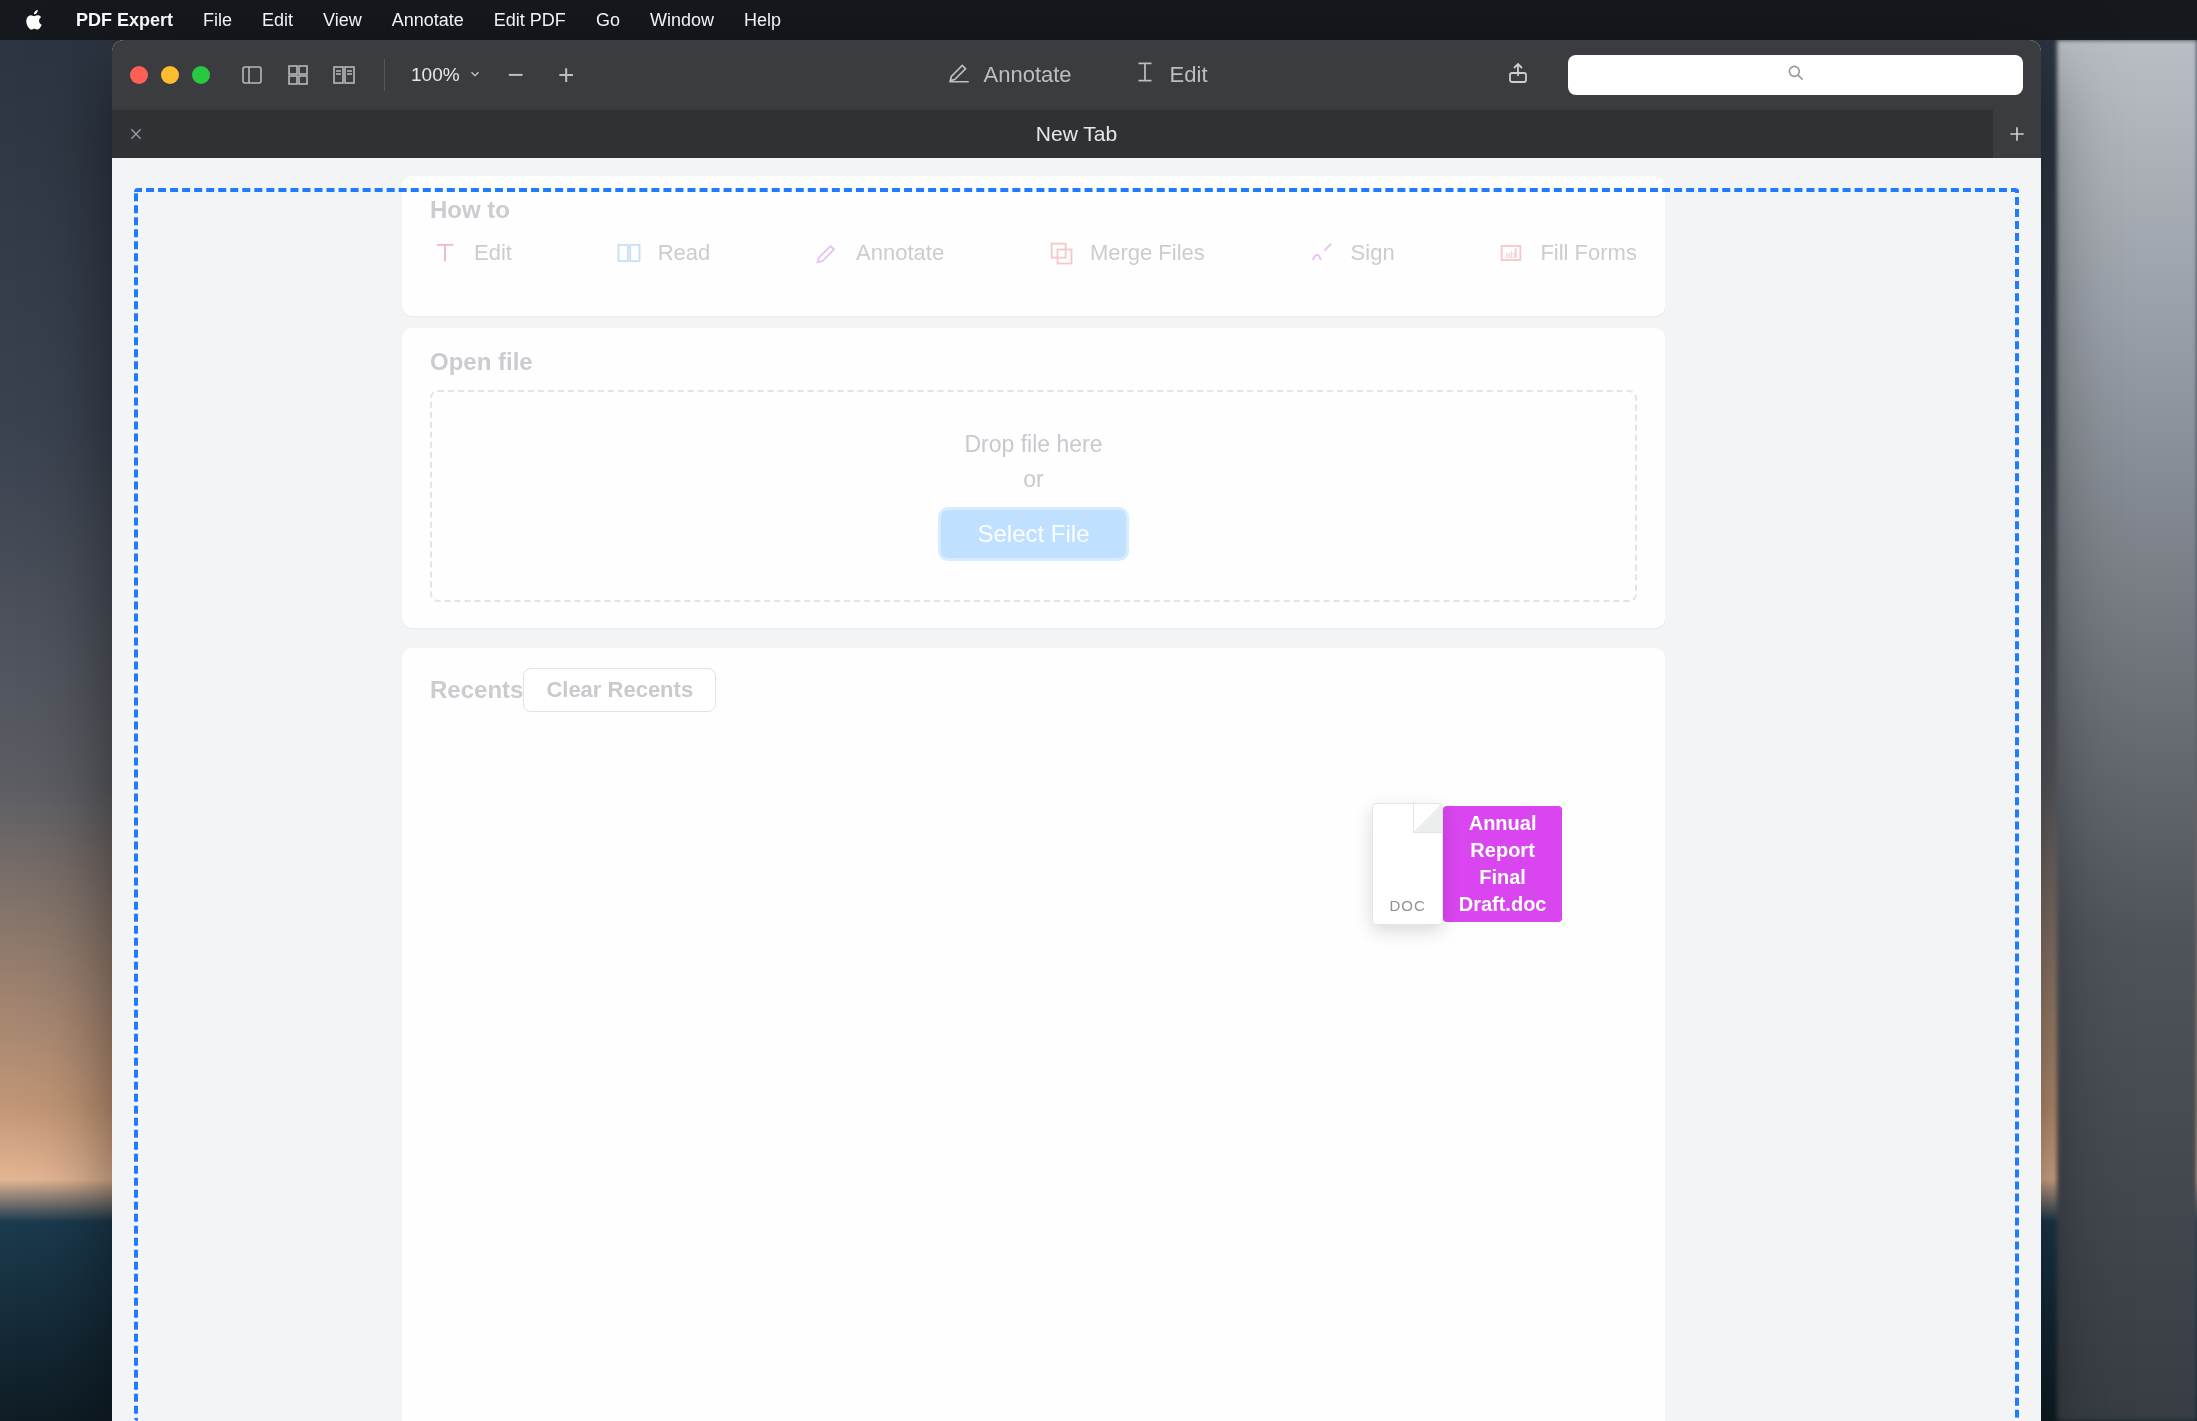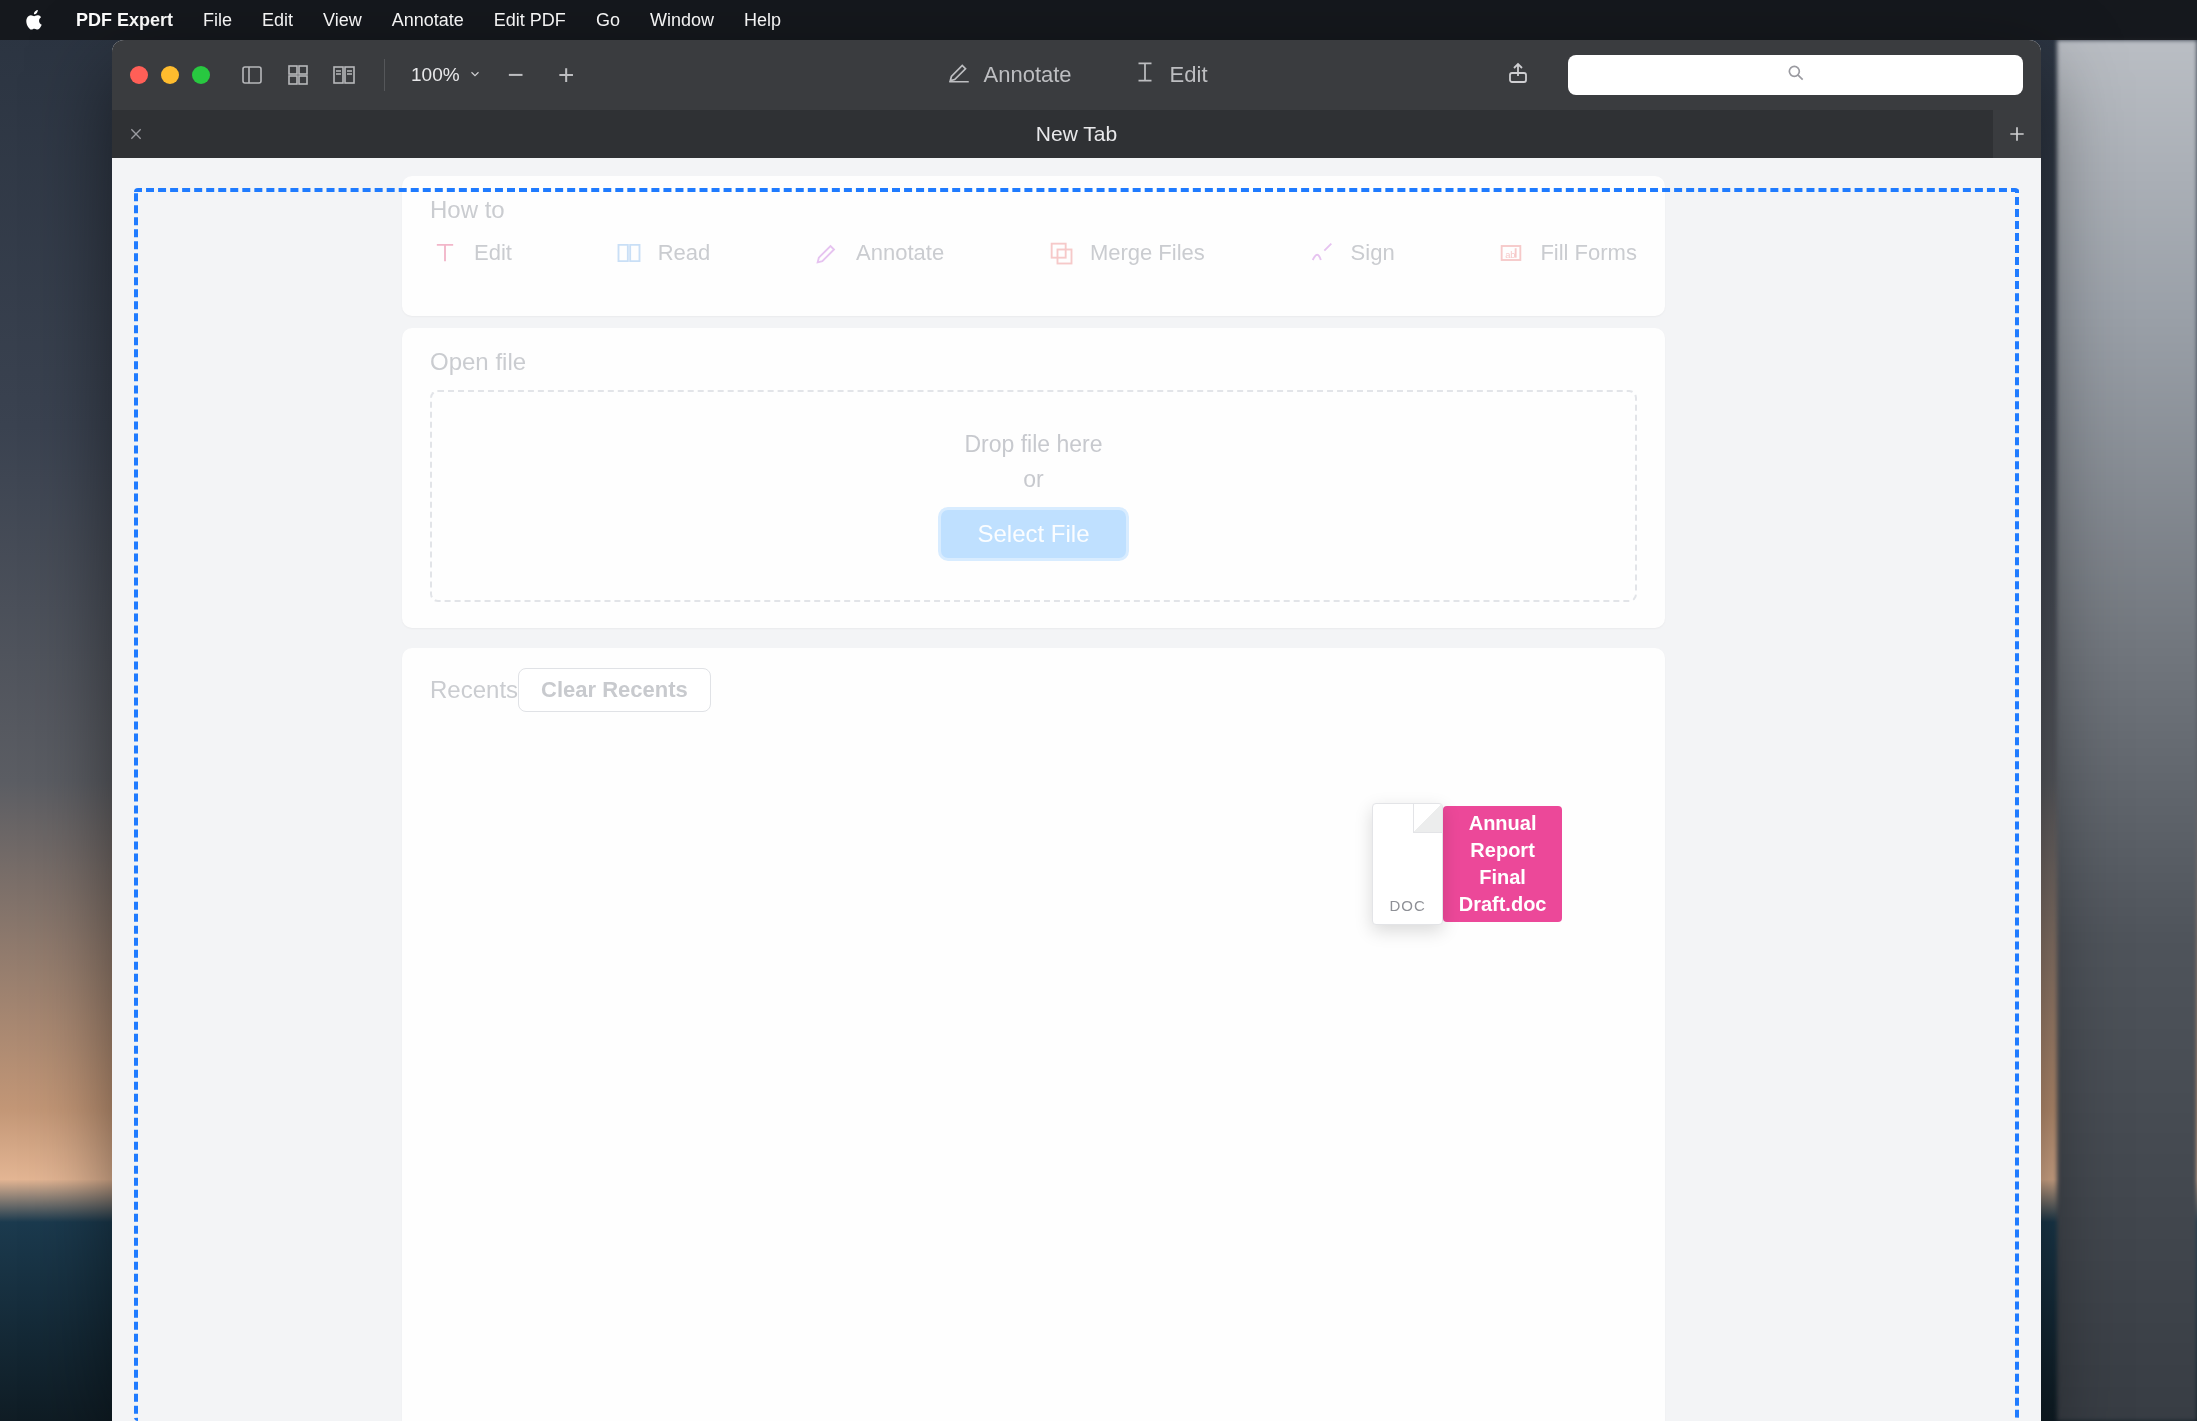--- a/index.html
+++ b/index.html
@@ -46,21 +46,21 @@
   .tabstrip .close svg{width:16px;height:16px;stroke:#9a9ba0;stroke-width:2;fill:none;}
   .tabstrip .title{position:absolute;left:50%;transform:translateX(-50%);font-size:21px;color:#e8e8ea;}
   .tabstrip .add{position:absolute;right:0;top:0;bottom:0;width:48px;background:#3a3c3f;display:flex;align-items:center;justify-content:center;}
   .tabstrip .add svg{width:20px;height:20px;stroke:#cfcfd2;stroke-width:2;fill:none;}
 
   
   .content{position:absolute;left:0;right:0;top:118px;bottom:0;background:#f3f4f6;}
   .dropframe{position:absolute;left:22px;right:22px;top:30px;bottom:0;border:4px dashed #1f7bff;border-bottom:none;border-radius:4px;pointer-events:none;}
 
   .panel{position:absolute;left:290px;width:1263px;background:#fefefe;border-radius:10px;box-shadow:0 1px 2px rgba(0,0,0,.04);}
-  .panel h3{font-size:24px;font-weight:400;color:#caccd0;padding:20px 28px 14px;}
+  .panel h3{font-size:24px;font-weight:700;color:#caccd0;padding:20px 28px 14px;}
 
   .howto{top:18px;height:140px;}
   .howrow{display:flex;justify-content:space-between;padding:0 28px 22px;}
   .hitem{display:flex;align-items:center;gap:14px;color:#caccd0;font-size:22px;}
   .hitem .ico{width:30px;height:30px;display:flex;align-items:center;justify-content:center;}
   .hitem .ico svg{width:28px;height:28px;}
 
   .openfile{top:170px;height:300px;}
   .dropzone{margin:0 28px 24px;border:2px dashed #e2e4e8;border-radius:8px;height:212px;display:flex;flex-direction:column;align-items:center;justify-content:center;gap:8px;}
   .dropzone .line{color:#c7c9ce;font-size:23px;}
@@ -69,21 +69,21 @@
   .recents{top:490px;bottom:0;height:auto;border-radius:10px 10px 0 0;}
   .recents .hdr{display:flex;align-items:center;justify-content:flex-start;padding:20px 28px;}
   .recents .hdr h3{padding:0;}
   .clearbtn{border:1px solid #e0e2e6;background:#fff;color:#c8cace;border-radius:8px;padding:8px 22px;font-size:22px;font-weight:bold;}
 
   
   .dragfile{position:absolute;left:1260px;top:645px;width:190px;display:flex;flex-direction:row;align-items:center;gap:0;}
   .docicon{width:100px;height:122px;background:#fff;border:1px solid #e3e4e7;border-radius:4px;position:relative;box-shadow:0 6px 18px rgba(0,0,0,.15);}
   .docicon::before{content:"";position:absolute;right:0;top:0;width:28px;height:28px;background:linear-gradient(135deg,transparent 49%,#eceded 50%);border-bottom:1px solid #e3e4e7;border-left:1px solid #e3e4e7;}
   .docicon .ext{position:absolute;bottom:10px;width:100%;text-align:center;font-size:15px;letter-spacing:1px;color:#8e9096;}
-  .fname{background:#ec4899;color:#fff;font-size:20px;font-weight:600;text-align:center;padding:4px 10px;border-radius:4px;line-height:1.35;}
+  .fname{background:#d946ef;color:#fff;font-size:20px;font-weight:600;text-align:center;padding:4px 10px;border-radius:4px;line-height:1.35;}
 </style>
 </head>
 <body>
 
 <div class="desktop"></div>
 
 <div class="menubar">
   <span class="apple">
     <svg viewBox="0 0 24 24">
         <path d="M16.4 12.8c0-2.6 2.1-3.8 2.2-3.9-1.2-1.8-3.1-2-3.7-2-1.6-.2-3.1.9-3.9.9s-2-.9-3.4-.9c-1.7 0-3.3 1-4.2 2.6-1.8 3.1-.5 7.8 1.3 10.3.9 1.2 1.9 2.6 3.3 2.6 1.3-.1 1.8-.9 3.4-.9s2 .9 3.4.9 2.3-1.2 3.1-2.5c1-1.4 1.4-2.8 1.4-2.9-.1 0-2.9-1.1-2.9-4.2zM14 4.3c.7-.9 1.2-2.1 1-3.3-1 0-2.3.7-3 1.6-.7.8-1.3 2-1.1 3.2 1.2.1 2.4-.6 3.1-1.5z"></path>

